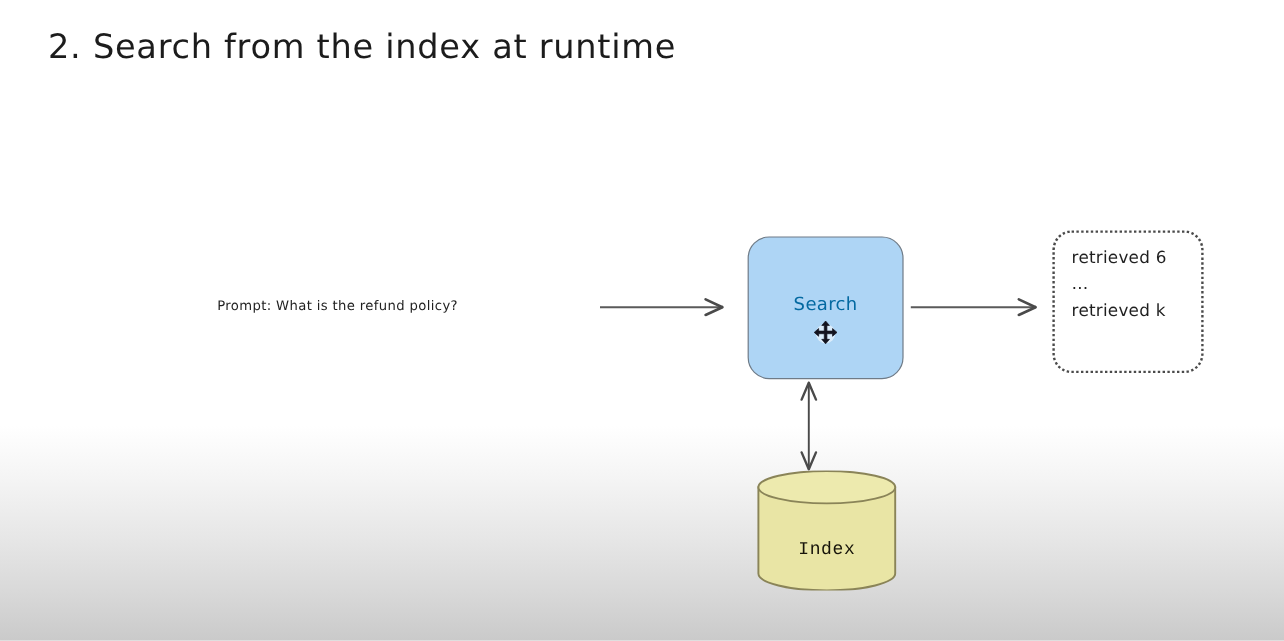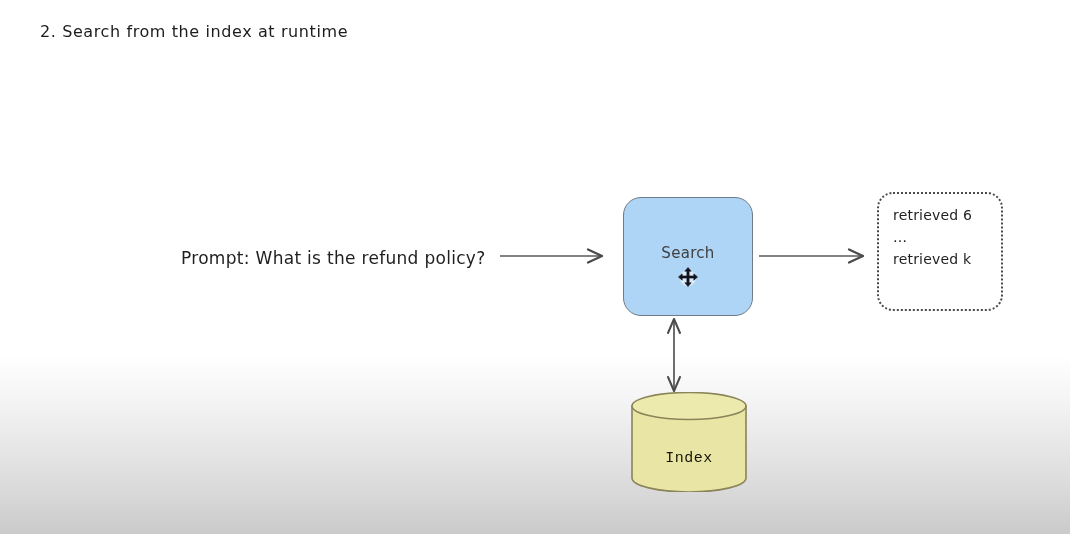--- a/index.html
+++ b/index.html
@@ -24,33 +24,33 @@
         #d8d8d8 495px,
         #cacaca 534px);
     overflow: hidden;
   }
 
   .title {
     position: absolute;
     left: 40px;
     top: 22px;
     font-family: "DejaVu Sans", sans-serif;
-    font-size: 16px;
+    font-size: 28px;
     font-weight: 400;
     letter-spacing: 0.6px;
     color: #1c1c1c;
     white-space: nowrap;
   }
 
   .prompt-text {
     position: absolute;
     left: 181px;
     top: 248px;
     font-family: "DejaVu Sans", sans-serif;
-    font-size: 17px;
+    font-size: 11px;
     letter-spacing: 0.3px;
     color: #1f1f1f;
     white-space: nowrap;
   }
 
   
   .search-box {
     position: absolute;
     left: 623px;
     top: 197px;
@@ -62,21 +62,21 @@
     box-sizing: border-box;
   }
   .search-label {
     position: absolute;
     left: 0;
     top: 46px;
     width: 100%;
     text-align: center;
     font-family: "DejaVu Sans", sans-serif;
     font-size: 15px;
-    color: #404040;
+    color: #0369a1;
     letter-spacing: 0.3px;
   }
   .move-cursor {
     position: absolute;
     left: 50%;
     top: 68px;
     transform: translateX(-50%);
     width: 22px;
     height: 22px;
   }

